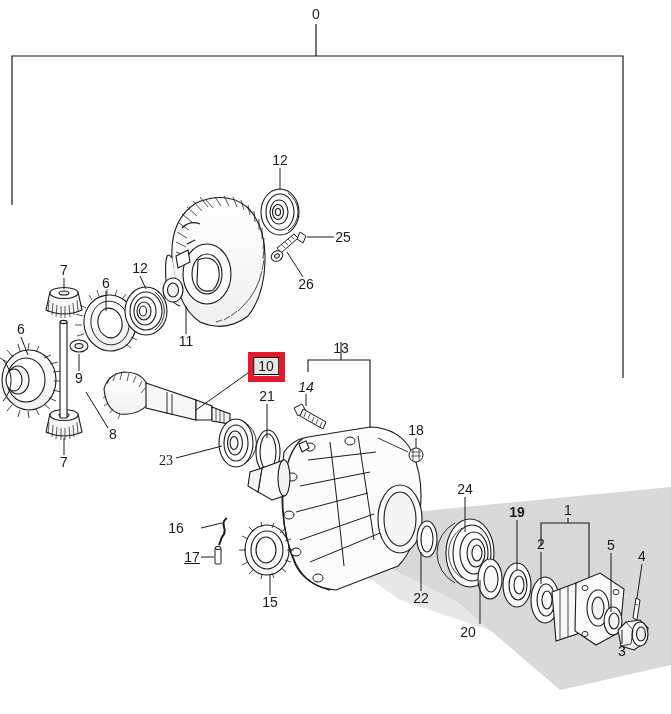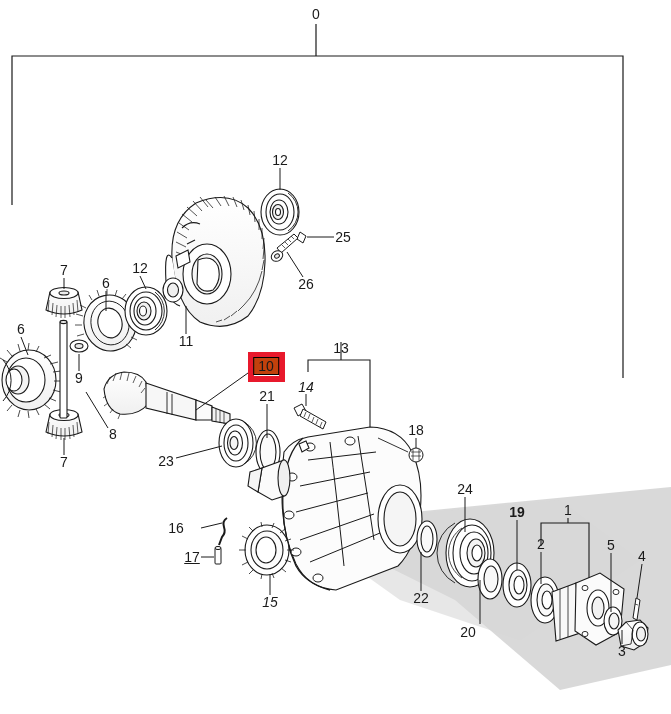--- a/index.html
+++ b/index.html
@@ -29,21 +29,21 @@
     position: absolute;
     font-family: "Liberation Sans", sans-serif;
     font-size: 14px;
     color: #1a1a1a;
     line-height: 1;
     white-space: nowrap;
     transform: translate(-50%, -50%);
     user-select: none;
   }
   .callout-label.highlighted {
-    background: #c2410c;
+    background: #e5e5e5;
     border: 1px solid #000000;
     padding: 1px 4px;
     z-index: 6;
   }
   .highlight-box {
     position: absolute;
     border: 6px solid #e8192c;
     box-sizing: border-box;
     background: transparent;
     z-index: 5;
@@ -420,29 +420,29 @@
   <div class="callout-label" style="left:113px; top:434px;">8</div>
 
   <div class="callout-label" style="left:64px; top:462px;">7</div>
 
   <div class="callout-label highlighted" style="left:266px; top:366px;">10</div>
 
   <div class="callout-label" style="left:306px; top:387px;font-style:italic;">14</div>
 
   <div class="callout-label" style="left:267px; top:396px;">21</div>
 
-  <div class="callout-label" style="left:166px; top:461px;">23</div>
+  <div class="callout-label" style="left:166px; top:461px;font-family:Liberation Serif, serif;">23</div>
 
   <div class="callout-label" style="left:416px; top:430px;">18</div>
 
   <div class="callout-label" style="left:176px; top:528px;">16</div>
 
   <div class="callout-label" style="left:192px; top:557px;text-decoration:underline;">17</div>
 
-  <div class="callout-label" style="left:270px; top:602px;font-style:italic;">15</div>
+  <div class="callout-label" style="left:270px; top:602px;">15</div>
 
   <div class="callout-label" style="left:465px; top:489px;">24</div>
 
   <div class="callout-label" style="left:421px; top:598px;">22</div>
 
   <div class="callout-label" style="left:468px; top:632px;">20</div>
 
   <div class="callout-label" style="left:517px; top:512px;font-weight:bold;">19</div>
 
   <div class="callout-label" style="left:541px; top:544px;">2</div>

